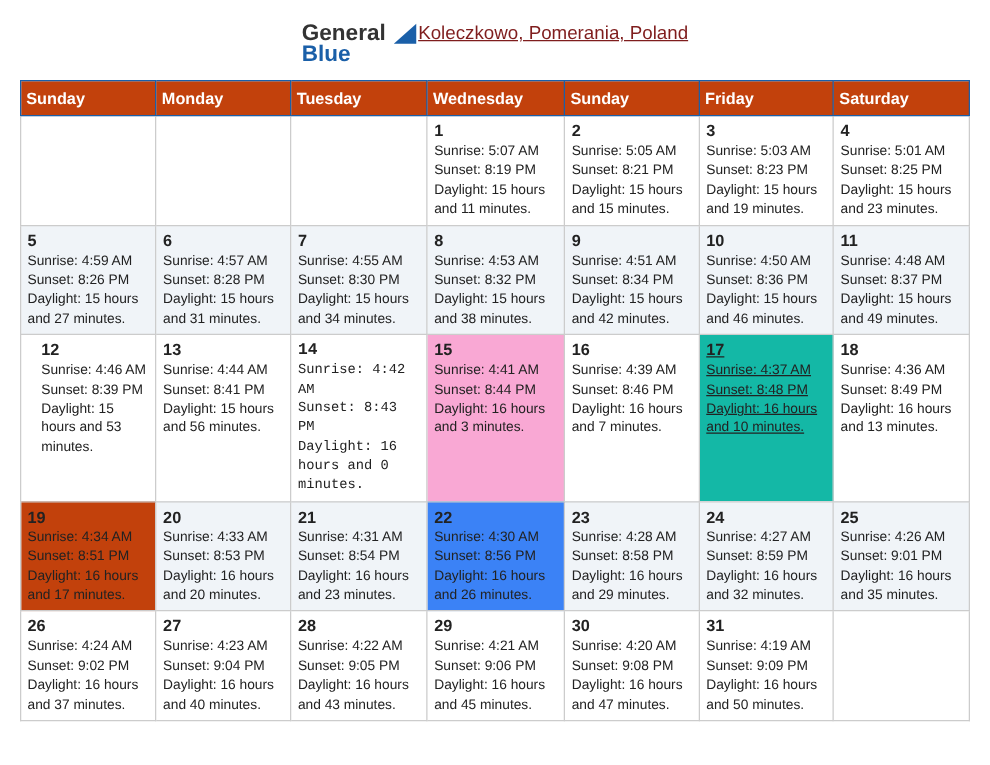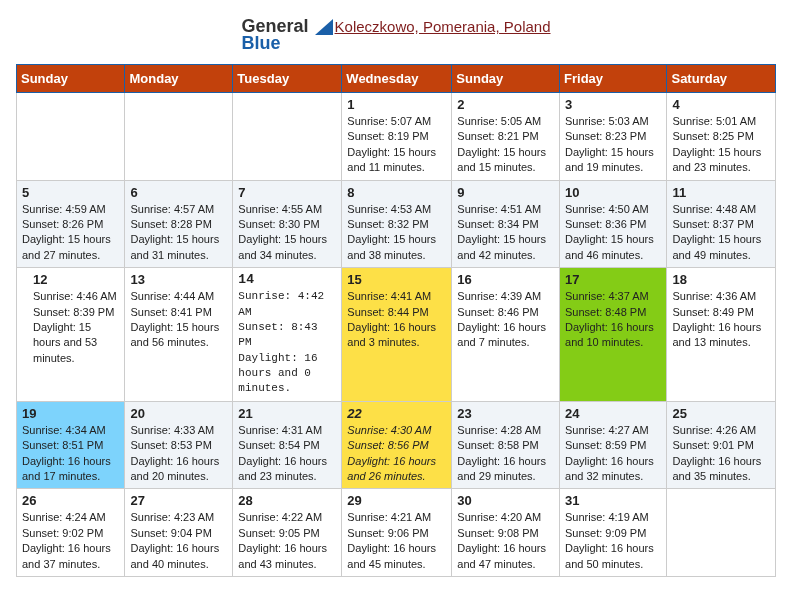--- a/index.html
+++ b/index.html
@@ -172,51 +172,51 @@
           <div class="cell-text">Sunrise: 4:46 AM<br>Sunset: 8:39 PM<br>Daylight: 15 hours and 53 minutes.</div>
         </td>
         <td style="background: rgb(255, 255, 255); margin-top: 48px;">
           <span class="day-number">13</span>
           <div class="cell-text">Sunrise: 4:44 AM<br>Sunset: 8:41 PM<br>Daylight: 15 hours and 56 minutes.</div>
         </td>
         <td style="background: rgb(255, 255, 255); font-family: Liberation Mono, monospace;">
           <span class="day-number">14</span>
           <div class="cell-text">Sunrise: 4:42 AM<br>Sunset: 8:43 PM<br>Daylight: 16 hours and 0 minutes.</div>
         </td>
-        <td style="background: #fde047;">
+        <td style="background: #f9a8d4;">
           <span class="day-number">15</span>
           <div class="cell-text">Sunrise: 4:41 AM<br>Sunset: 8:44 PM<br>Daylight: 16 hours and 3 minutes.</div>
         </td>
         <td style="background: rgb(255, 255, 255);">
           <span class="day-number">16</span>
           <div class="cell-text">Sunrise: 4:39 AM<br>Sunset: 8:46 PM<br>Daylight: 16 hours and 7 minutes.</div>
         </td>
-        <td style="background: #84cc16;">
+        <td style="background: #14b8a6; text-decoration: underline;">
           <span class="day-number">17</span>
           <div class="cell-text">Sunrise: 4:37 AM<br>Sunset: 8:48 PM<br>Daylight: 16 hours and 10 minutes.</div>
         </td>
         <td style="background: rgb(255, 255, 255);">
           <span class="day-number">18</span>
           <div class="cell-text">Sunrise: 4:36 AM<br>Sunset: 8:49 PM<br>Daylight: 16 hours and 13 minutes.</div>
         </td>
       </tr>
       <tr>
-        <td style="background: #7dd3fc;">
+        <td style="background: #c2410c;">
           <span class="day-number">19</span>
           <div class="cell-text">Sunrise: 4:34 AM<br>Sunset: 8:51 PM<br>Daylight: 16 hours and 17 minutes.</div>
         </td>
         <td style="background: rgb(240, 244, 248);">
           <span class="day-number">20</span>
           <div class="cell-text">Sunrise: 4:33 AM<br>Sunset: 8:53 PM<br>Daylight: 16 hours and 20 minutes.</div>
         </td>
         <td style="background: rgb(240, 244, 248);">
           <span class="day-number">21</span>
           <div class="cell-text">Sunrise: 4:31 AM<br>Sunset: 8:54 PM<br>Daylight: 16 hours and 23 minutes.</div>
         </td>
-        <td style="background: #fde047; font-style: italic;">
+        <td style="background: #3b82f6;">
           <span class="day-number">22</span>
           <div class="cell-text">Sunrise: 4:30 AM<br>Sunset: 8:56 PM<br>Daylight: 16 hours and 26 minutes.</div>
         </td>
         <td style="background: rgb(240, 244, 248);">
           <span class="day-number">23</span>
           <div class="cell-text">Sunrise: 4:28 AM<br>Sunset: 8:58 PM<br>Daylight: 16 hours and 29 minutes.</div>
         </td>
         <td style="background: rgb(240, 244, 248);">
           <span class="day-number">24</span>
           <div class="cell-text">Sunrise: 4:27 AM<br>Sunset: 8:59 PM<br>Daylight: 16 hours and 32 minutes.</div>

